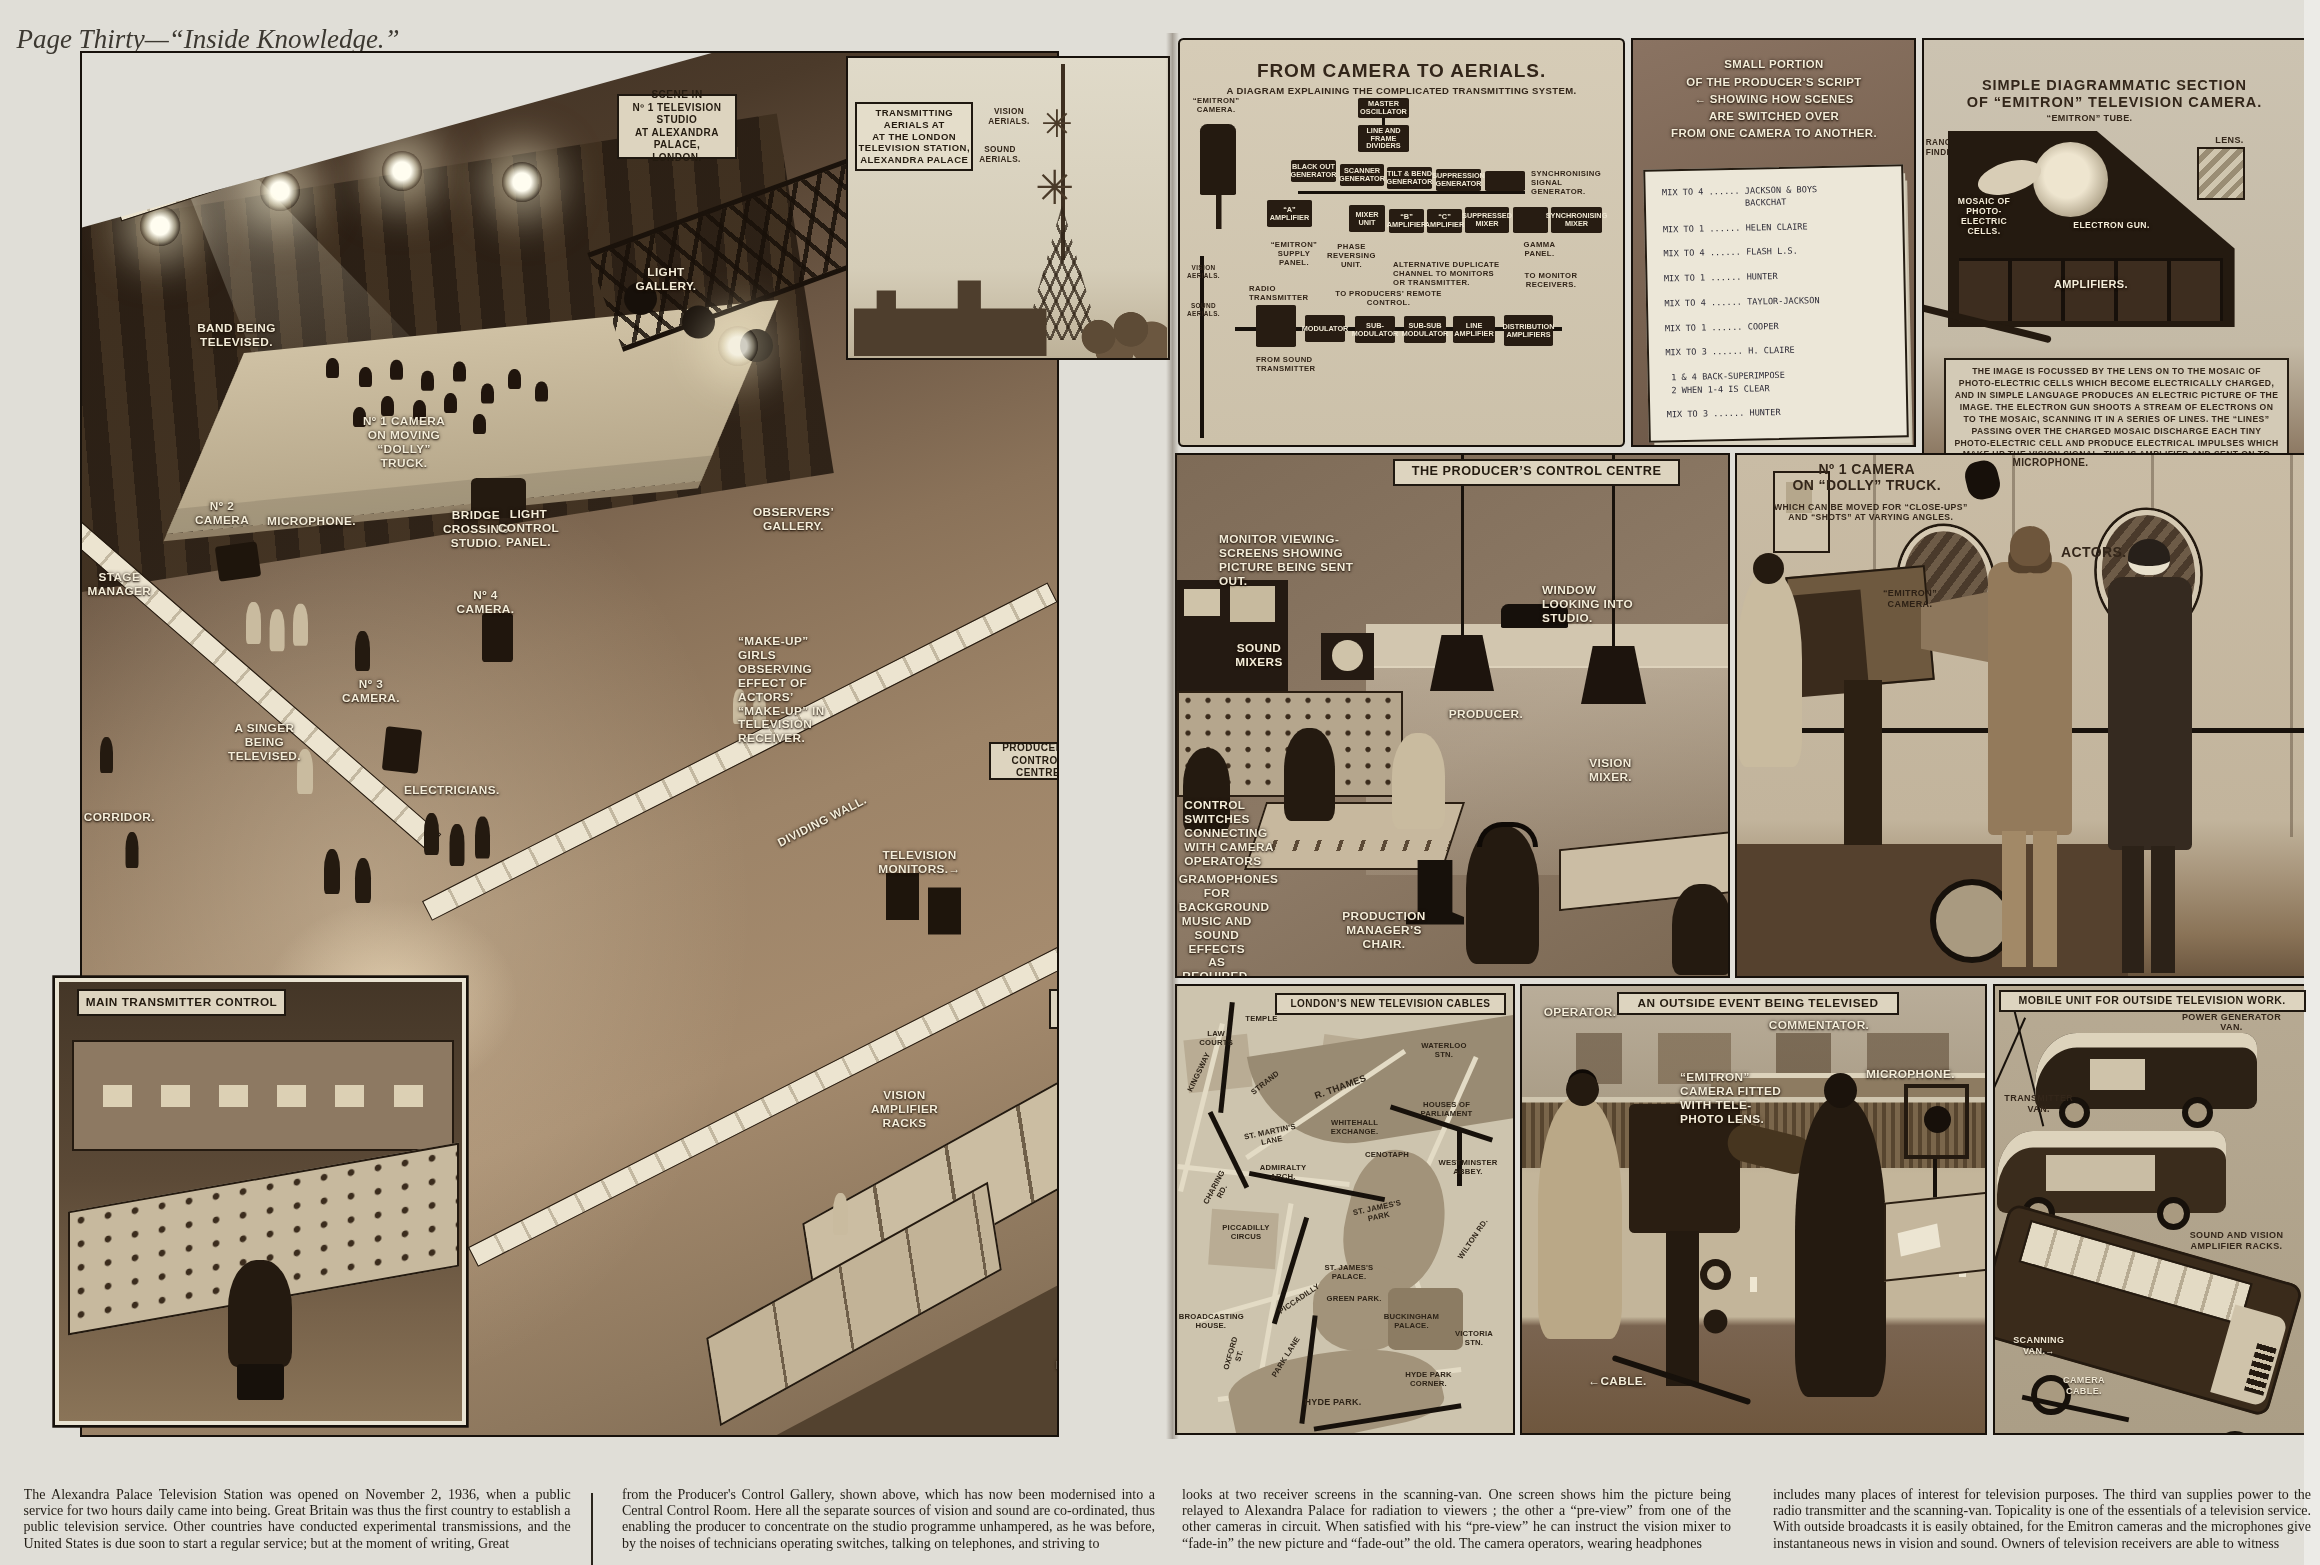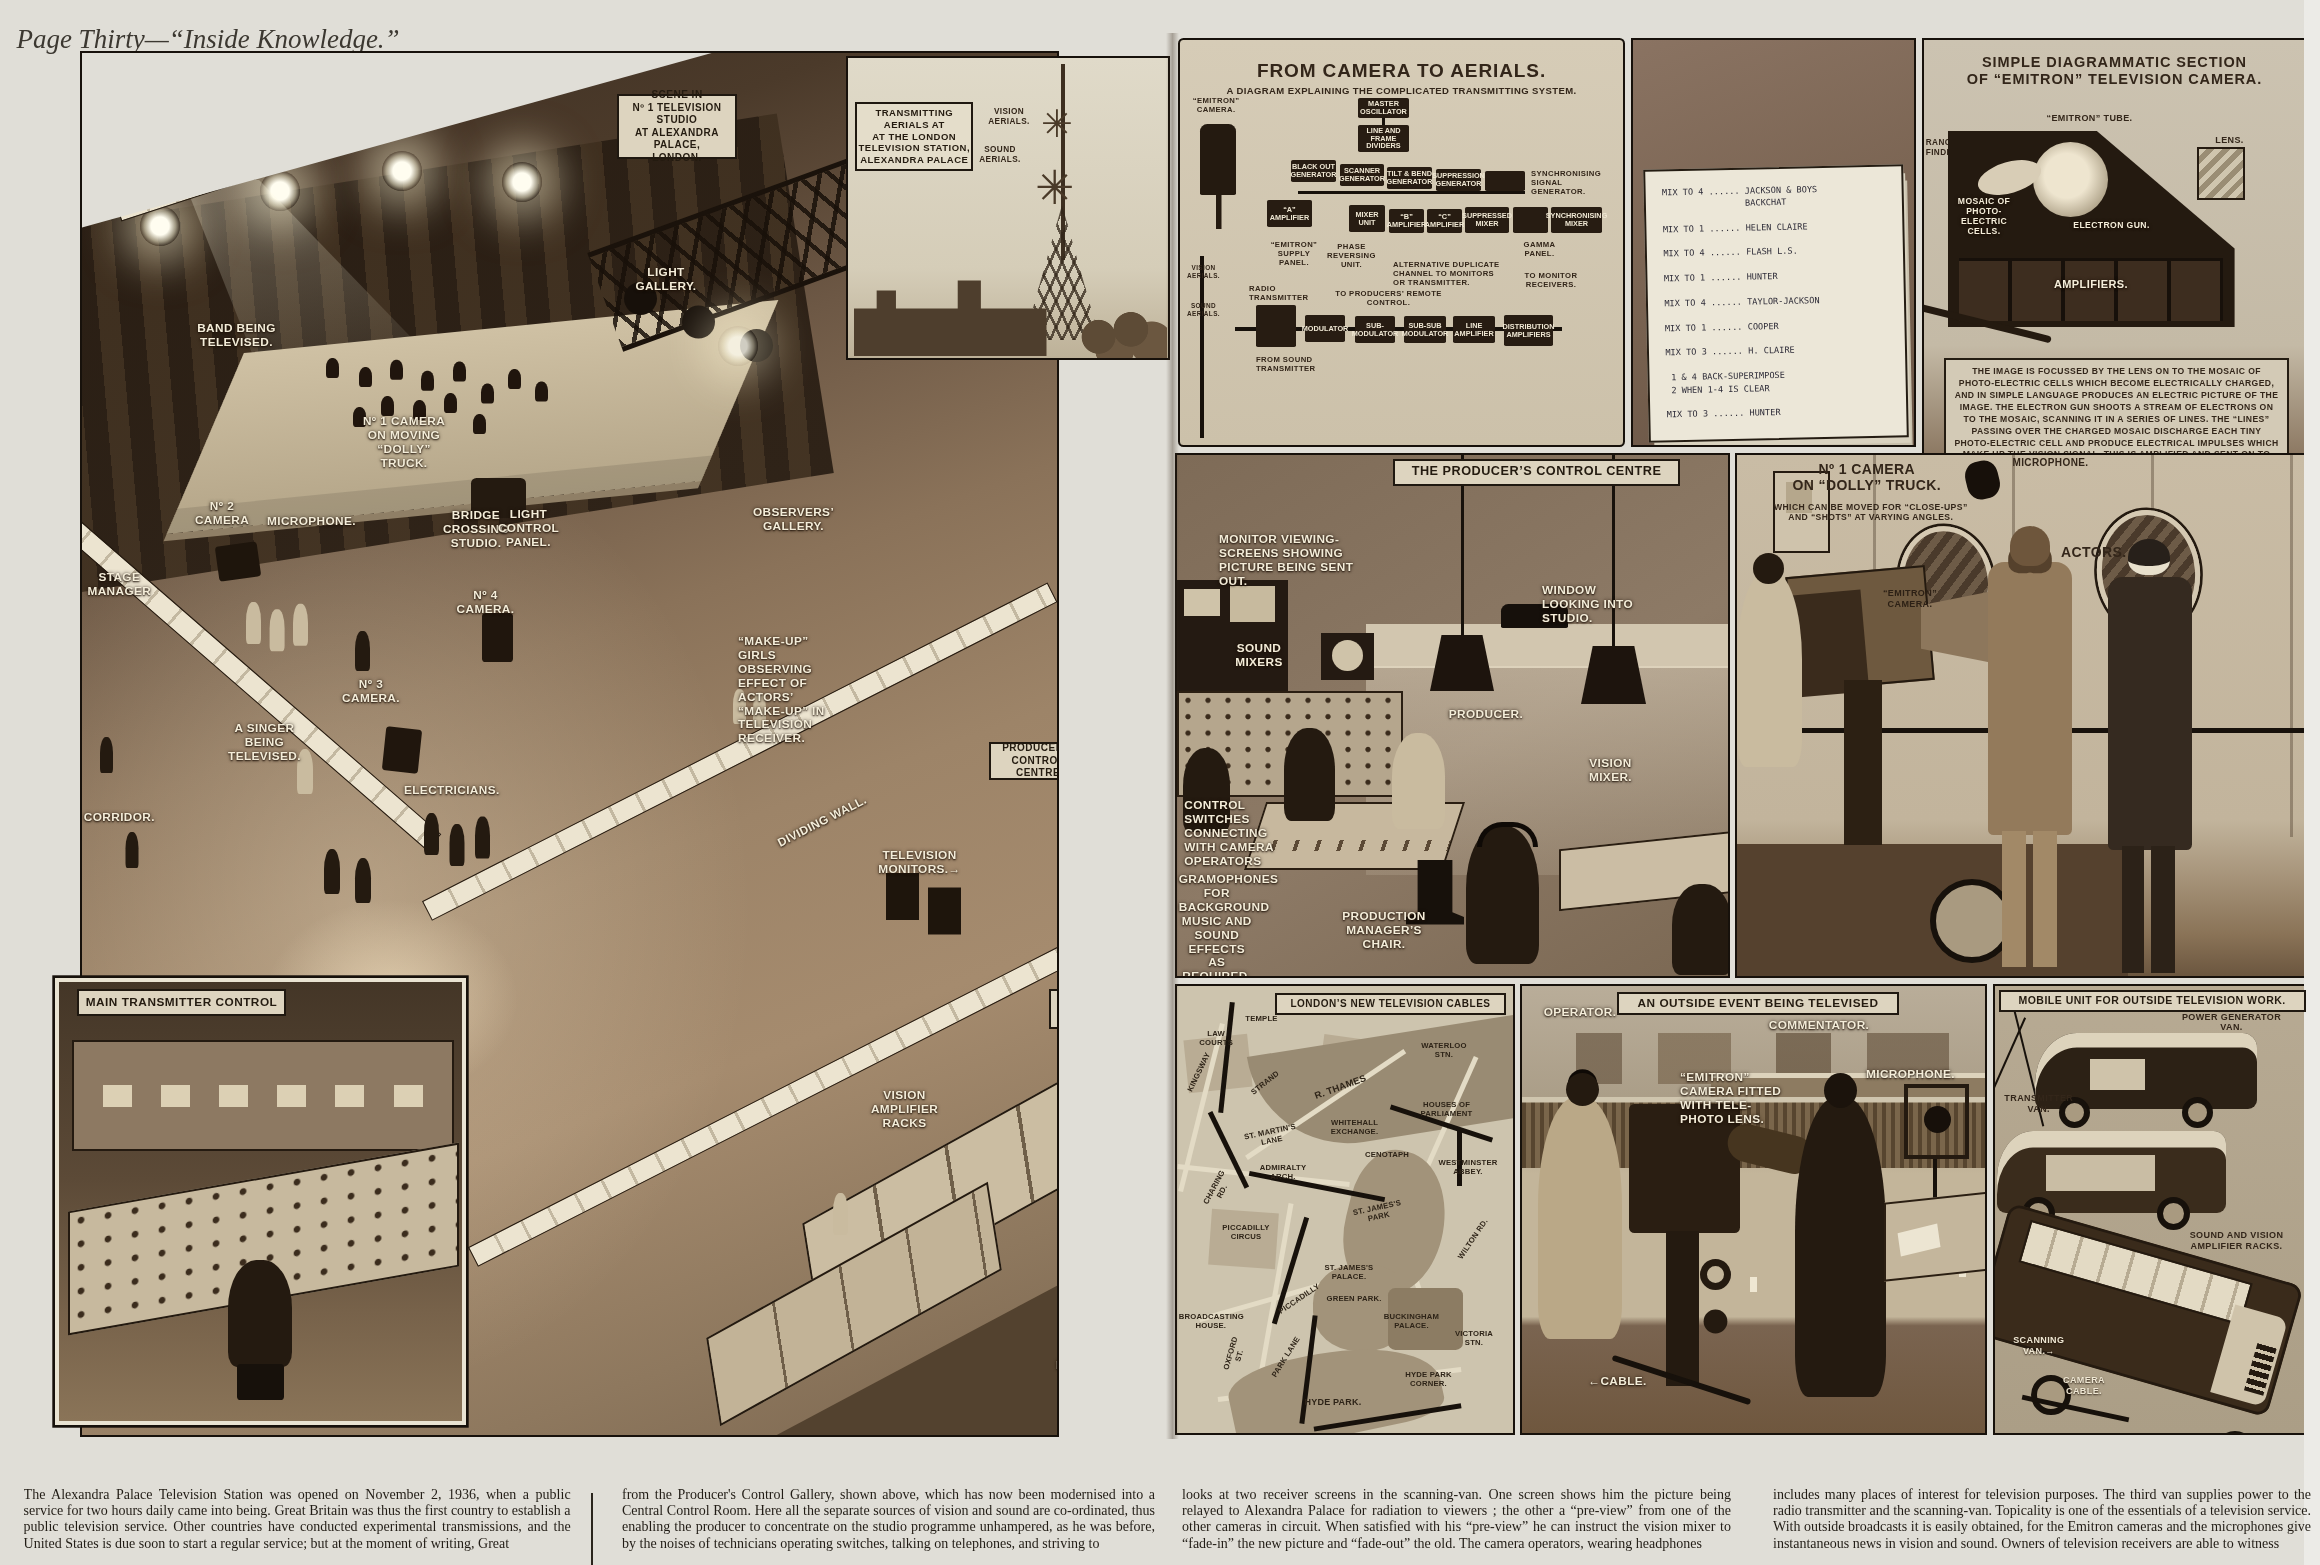--- a/index.html
+++ b/index.html
@@ -177,20 +177,25 @@
     <div class="blk" style="left:76px;top:265px;width:40px;height:42px"></div>
     <div class="blk" style="left:125px;top:275px;width:40px;height:27px">MODULATOR</div>
     <div class="blk" style="left:175px;top:276px;width:40px;height:27px">SUB-MODULATOR</div>
     <div class="blk" style="left:224px;top:276px;width:42px;height:27px">SUB-SUB MODULATOR</div>
     <div class="blk" style="left:273px;top:276px;width:42px;height:27px">LINE AMPLIFIER</div>
     <div class="blk" style="left:324px;top:275px;width:49px;height:31px">DISTRIBUTION AMPLIFIERS</div>
     <div class="ld" style="left:76px;top:315px;width:118px;font-size:7.7px;text-align:left">FROM SOUND TRANSMITTER</div>
   </div>
 
   <div class="panel" style="left:1631px;top:38px;width:285px;height:409px;background:linear-gradient(160deg,#8a7362,#77614f 60%,#6a5546)">
+    <div class="lw pre" style="left:5.5px;top:16.4px;width:271px;font-size:11.4px;line-height:1.5">SMALL PORTION
+OF THE PRODUCER’S SCRIPT
+← SHOWING HOW SCENES
+ARE SWITCHED OVER
+FROM ONE CAMERA TO ANOTHER.</div>
     <div class="abs" style="left:12.7px;top:127px;width:256px;height:269px;background:#ece7d8;border:2.7px solid #241c12;transform:rotate(-1.2deg);box-shadow:3.6px 7.3px 0 -1.8px #d9d2bf,7.3px 12.7px 0 -3.6px #c8c0ac">
       <div class="mono" style="position:absolute;left:16.4px;top:14.5px;font-size:8.6px;line-height:1.44;color:#2e2c38">MIX TO 4 ...... JACKSON &amp; BOYS
                 BACKCHAT
 
 MIX TO 1 ...... HELEN CLAIRE
 
 MIX TO 4 ...... FLASH L.S.
 
 MIX TO 1 ...... HUNTER
 
@@ -201,21 +206,21 @@
 MIX TO 3 ...... H. CLAIRE
 
  1 &amp; 4 BACK-SUPERIMPOSE
  2 WHEN 1-4 IS CLEAR
 
 MIX TO 3 ...... HUNTER</div>
     </div>
   </div>
 
   <div class="panel" style="left:1922px;top:38px;width:385px;height:440px;background:linear-gradient(#ccc3b1,#c4baa6 70%,#8a7660 96%,#3a2c1e)">
-    <div class="ld pre" style="left:0;top:14px;width:100%;font-size:14.5px;letter-spacing:0.9px">SIMPLE DIAGRAMMATIC SECTION
+    <div class="ld pre" style="left:0;top:37px;width:100%;font-size:14.5px;letter-spacing:0.9px">SIMPLE DIAGRAMMATIC SECTION
 OF “EMITRON” TELEVISION CAMERA.</div>
     <div class="ld" style="left:102px;top:73px;width:127px;font-size:9px">“EMITRON” TUBE.</div>
     <div class="ld" style="left:278px;top:95px;width:55px;font-size:9px">LENS.</div>
     <div class="ld" style="left:1.8px;top:98px;width:58px;font-size:8.2px;text-align:left">RANGE FINDER.</div>
     <div class="abs" style="left:23.6px;top:91px;width:287px;height:196px;background:#241a10;clip-path:polygon(0 0,52% 0,100% 60%,100% 100%,0 100%)"></div>
     <div class="abs" style="left:109px;top:102px;width:75px;height:75px;border-radius:50%;background:radial-gradient(circle at 45% 45%,#eee5cf 0 38%,#b7ab92 70%,#8d8068)"></div>
     <div class="abs" style="left:53px;top:122px;width:65px;height:31px;border-radius:50%;background:#d8cdb6;transform:rotate(-16deg)"></div>
     <div class="abs" style="left:273px;top:107px;width:44px;height:49px;background:repeating-linear-gradient(135deg,#cfc5ae 0 5.5px,#9a8d74 5.5px 11px);border:2.7px solid #241a10"></div>
     <div class="lw" style="left:22px;top:156px;width:76px;font-size:8.6px">MOSAIC OF PHOTO-ELECTRIC CELLS.</div>
     <div class="lw" style="left:133px;top:180px;width:109px;font-size:8.6px">ELECTRON GUN.</div>

